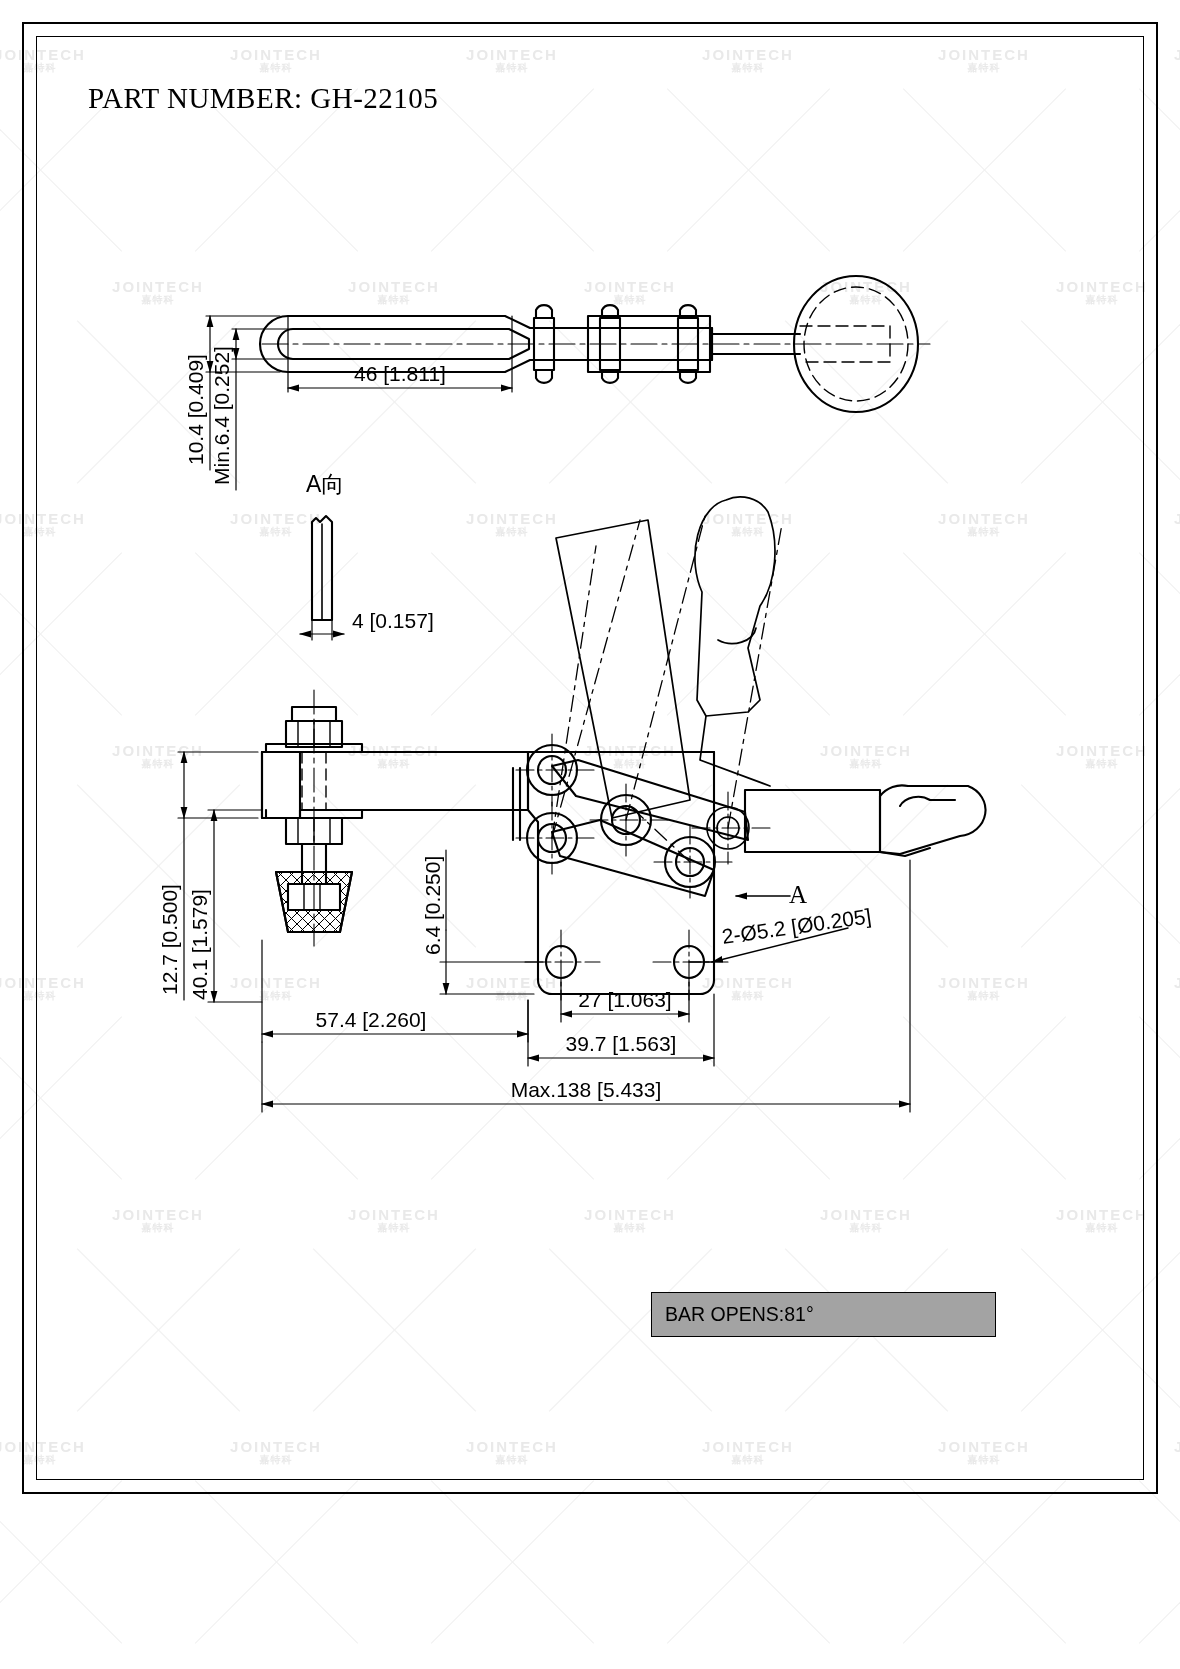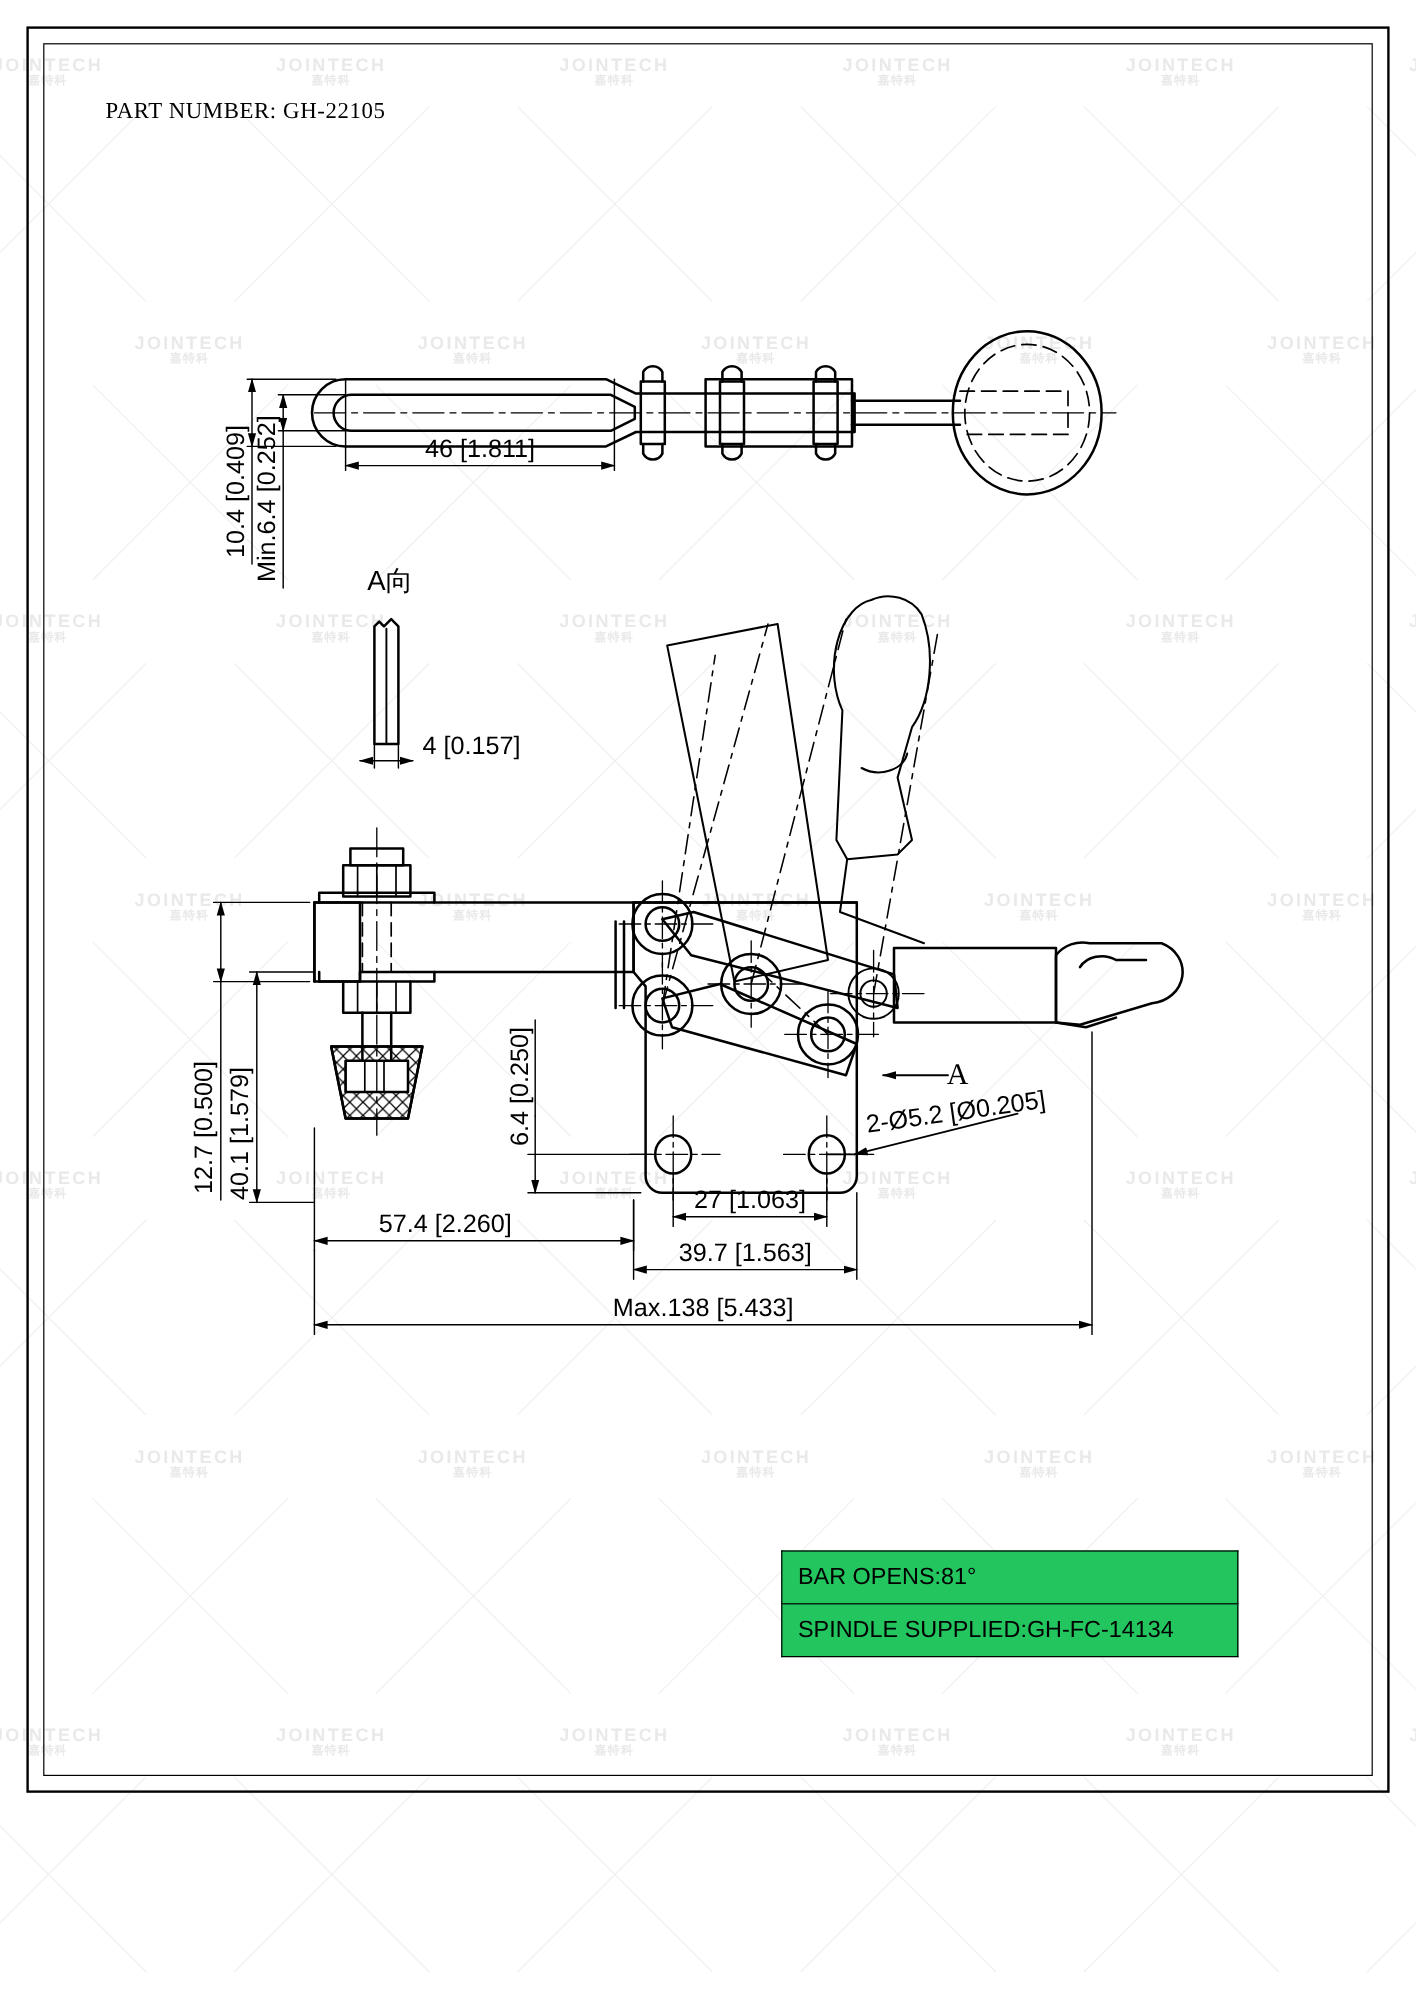--- a/index.html
+++ b/index.html
@@ -16,28 +16,28 @@
   .wmx{position:absolute;border-left:1px solid #f0f0f0;
        height:230px;transform-origin:center;}
 
   
   #outer-frame{position:absolute;left:22px;top:22px;width:1136px;height:1472px;
       border:2px solid #000;box-sizing:border-box;z-index:10;}
   #inner-frame{position:absolute;left:36px;top:36px;width:1108px;height:1444px;
       border:1px solid #000;box-sizing:border-box;z-index:10;}
 
   #title{position:absolute;left:88px;top:82px;font-family:"Liberation Serif",serif;
-      font-size:19px;letter-spacing:.5px;z-index:20;white-space:nowrap;}
+      font-size:29px;letter-spacing:.5px;z-index:20;white-space:nowrap;}
 
   
   #drawing{position:absolute;left:0;top:0;width:1180px;height:1669px;z-index:15;}
 
   
-  #spec-table{position:absolute;left:651px;top:1292px;width:381px;z-index:20;
-      border:1.6px solid #000;border-collapse:collapse;background:#22c55e;}
+  #spec-table{position:absolute;left:651px;top:1292px;width:345px;z-index:20;
+      border:1.6px solid #000;border-collapse:collapse;background:#a3a3a3;}
   #spec-table td{border:1.6px solid #000;padding:9px 0 9px 13px;
       font-size:19.5px;font-family:"Liberation Sans",sans-serif;
       white-space:nowrap;height:25px;}
 </style>
 </head>
 <body>
 
 <div id="watermarks">
     <div class="wm" style="left: 40px; top: 60px;">
       <span class="wm-a">JOINTECH</span>
@@ -514,17 +514,14 @@
     <text x="723" y="944" text-anchor="start" transform="rotate(-8 723 944)">2-Ø5.2 [Ø0.205]</text>
     <text x="789" y="903" font-family="Liberation Serif, serif" font-size="25">A</text>
   </g>
 </svg>
 
 <table id="spec-table">
   <tbody>
     <tr>
       <td>BAR OPENS:81°</td>
     </tr>
-    <tr>
-      <td>SPINDLE SUPPLIED:GH-FC-14134</td>
-    </tr>
   </tbody>
 </table>
 
 </body></html>

